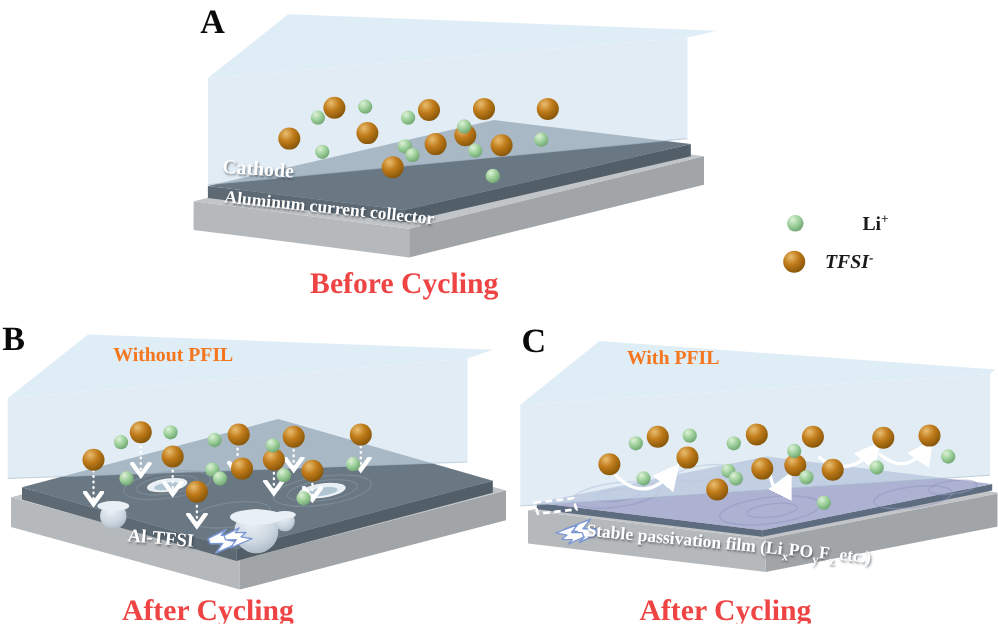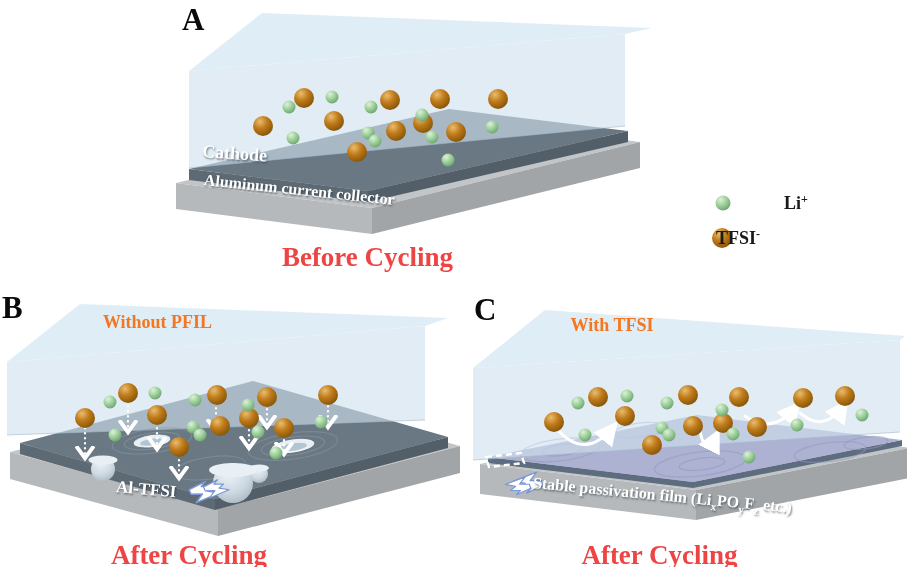--- a/index.html
+++ b/index.html
@@ -251,34 +251,34 @@
     <circle class="li" cx="723" cy="203" r="7.5"></circle>
     <circle class="tfsi" cx="722" cy="238" r="10"></circle>
   </g>
 </svg>
 
 <div class="txt letter" style="left:182px;top:2px;">A</div>
 <div class="txt letter" style="left:2px;top:290px;">B</div>
 <div class="txt letter" style="left:474px;top:292px;">C</div>
 
 <div class="txt ptitle" style="left:90px;top:312px;width:135px;color:#f4761f;">Without PFIL</div>
-<div class="txt ptitle" style="left:556px;top:315px;width:112px;color:#f4761f;">With TFSI</div>
+<div class="txt ptitle" style="left:556px;top:315px;width:112px;color:#f4761f;">With PFIL</div>
 
 <div class="txt slab-label" style="left:203px;top:141px;font-size:18px;transform:rotate(4deg);transform-origin:left top;">Cathode</div>
 <div class="txt slab-label" style="left:205px;top:171px;font-size:16px;transform:rotate(6deg);transform-origin:left top;">Aluminum current collector</div>
 <div class="txt slab-label" style="left:117px;top:477px;font-size:17px;transform:rotate(5deg);transform-origin:left top;">Al-TFSI</div>
 
 <div class="txt slab-label" style="left:534px;top:474px;font-size:16px;transform:rotate(5.5deg);transform-origin:left top;">
   <span>Stable passivation film (Li</span><span class="sub">x</span><span>PO</span><span class="sub">y</span><span>F</span><span class="sub">z</span><span> etc.)</span>
 </div>
 
 <div class="txt caption" style="left:280px;top:242px;width:175px;">Before Cycling</div>
 <div class="txt caption" style="left:103px;top:540px;width:172px;">After Cycling</div>
 <div class="txt caption" style="left:572px;top:540px;width:175px;">After Cycling</div>
 
 <div class="txt legend-label" style="left:784px;top:192px;">
   <span>Li</span><span class="sup">+</span>
 </div>
-<div class="txt legend-label" style="left:716px;top:227px;">
+<div class="txt legend-label" style="left:750px;top:227px;font-style:italic;">
   <span>TFSI</span><span class="sup">-</span>
 </div>
 
 </div>
 
 </body></html>

